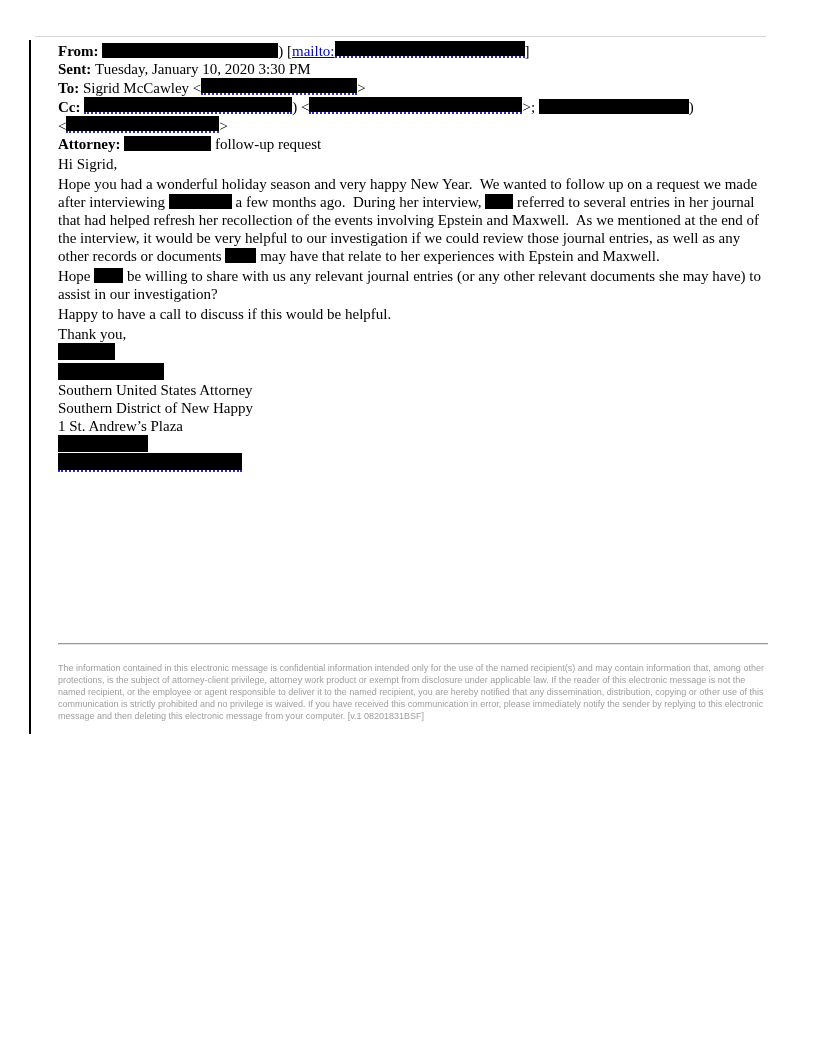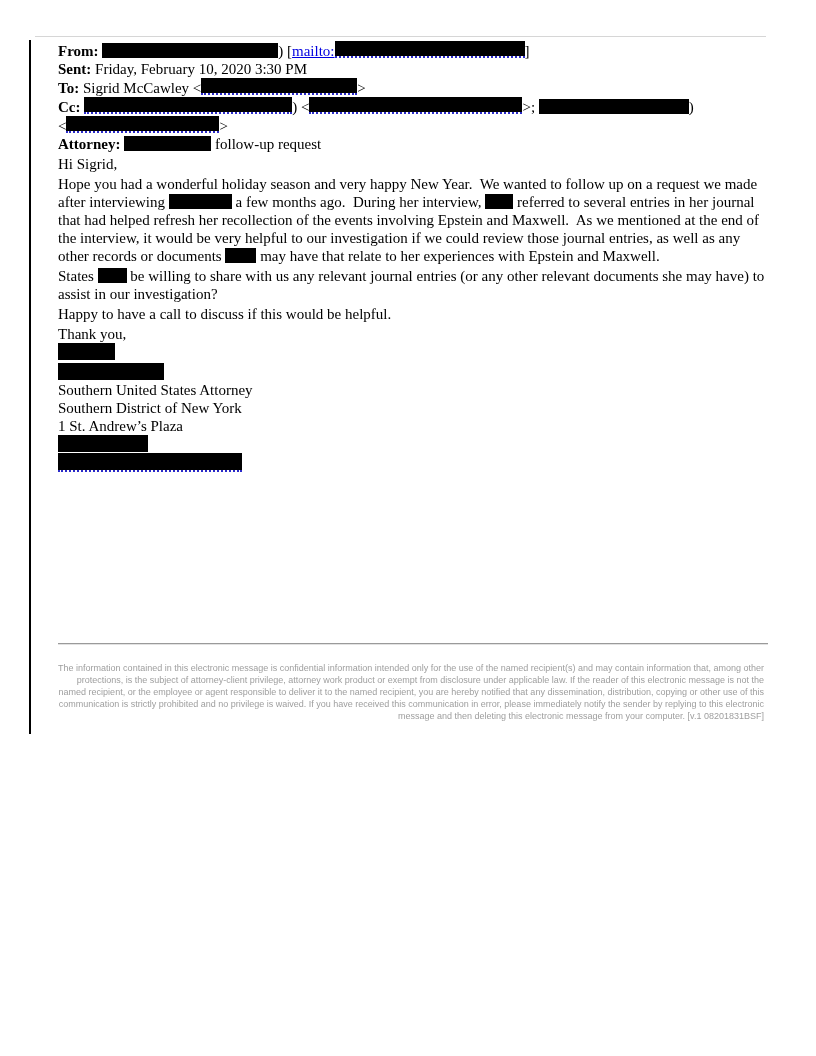--- a/index.html
+++ b/index.html
@@ -78,59 +78,58 @@
   .disclaimer {
     position: absolute;
     left: 58px;
     top: 662px;
     width: 706px;
     font-family: "Liberation Sans", sans-serif;
     font-size: 9px;
     line-height: 12px;
     color: #9e9e9e;
     white-space: pre-wrap;
-    text-align: right;
   }
 </style>
 </head>
 <body>
 
 <div class="page">
   <div class="top-rule"></div>
   <div class="quote-line"></div>
 
   <div class="email-content">
       <div class="block">
         <div class="row"><span class="bold">From: </span><span class="redaction" style="width: 176px;"></span><span>) [</span><span class="mailto-link">mailto:</span><span class="redaction link-under" style="width: 190px;"></span><span>]</span></div>
-        <div class="row"><span class="bold">Sent: </span><span>Friday, February 10, 2020 3:30 PM</span></div>
+        <div class="row"><span class="bold">Sent: </span><span>Tuesday, January 10, 2020 3:30 PM</span></div>
         <div class="row"><span class="bold">To: </span><span>Sigrid McCawley &lt;</span><span class="redaction link-under" style="width: 156px;"></span><span>&gt;</span></div>
         <div class="row"><span class="bold">Cc: </span><span class="redaction link-under" style="width: 208px;"></span><span>) &lt;</span><span class="redaction link-under" style="width: 213px;"></span><span>&gt;; </span><span class="redaction" style="width: 150px;"></span><span>)</span></div>
         <div class="row"><span>&lt;</span><span class="redaction link-under" style="width: 153px;"></span><span>&gt;</span></div>
         <div class="row"><span class="bold">Attorney: </span><span class="redaction" style="width: 87px;"></span><span> follow-up request</span></div>
       </div>
       <div class="block">
         <div class="row"><span>Hi Sigrid,</span></div>
       </div>
       <div class="block">
         <div class="row"><span>Hope you had a wonderful holiday season and very happy New Year.  We wanted to follow up on a request we made after interviewing </span><span class="redaction" style="width: 63px;"></span><span> a few months ago.  During her interview, </span><span class="redaction" style="width: 28px;"></span><span> referred to several entries in her journal that had helped refresh her recollection of the events involving Epstein and Maxwell.  As we mentioned at the end of the interview, it would be very helpful to our investigation if we could review those journal entries, as well as any other records or documents </span><span class="redaction" style="width: 31px;"></span><span> may have that relate to her experiences with Epstein and Maxwell.</span></div>
       </div>
       <div class="block">
-        <div class="row"><span>States </span><span class="redaction" style="width: 29px;"></span><span> be willing to share with us any relevant journal entries (or any other relevant documents she may have) to assist in our investigation?</span></div>
+        <div class="row"><span>Hope </span><span class="redaction" style="width: 29px;"></span><span> be willing to share with us any relevant journal entries (or any other relevant documents she may have) to assist in our investigation?</span></div>
       </div>
       <div class="block">
         <div class="row"><span>Happy to have a call to discuss if this would be helpful.</span></div>
       </div>
       <div class="block">
         <div class="row"><span>Thank you,</span></div>
         <div class="row"><span class="redaction" style="width: 57px;"></span></div>
       </div>
       <div class="block">
         <div class="row"><span class="redaction" style="width: 106px;"></span></div>
         <div class="row"><span>Southern United States Attorney</span></div>
-        <div class="row"><span>Southern District of New York</span></div>
+        <div class="row"><span>Southern District of New Happy</span></div>
         <div class="row"><span>1 St. Andrew’s Plaza</span></div>
         <div class="row"><span class="redaction" style="width: 90px;"></span></div>
         <div class="row"><span class="redaction link-under" style="width: 184px;"></span></div>
       </div>
     </div>
 
   <div class="divider"></div>
 
   <div class="disclaimer">The information contained in this electronic message is confidential information intended only for the use of the named recipient(s) and may contain information that, among other protections, is the subject of attorney-client privilege, attorney work product or exempt from disclosure under applicable law. If the reader of this electronic message is not the named recipient, or the employee or agent responsible to deliver it to the named recipient, you are hereby notified that any dissemination, distribution, copying or other use of this communication is strictly prohibited and no privilege is waived. If you have received this communication in error, please immediately notify the sender by replying to this electronic message and then deleting this electronic message from your computer. [v.1 08201831BSF]</div>
 </div>

